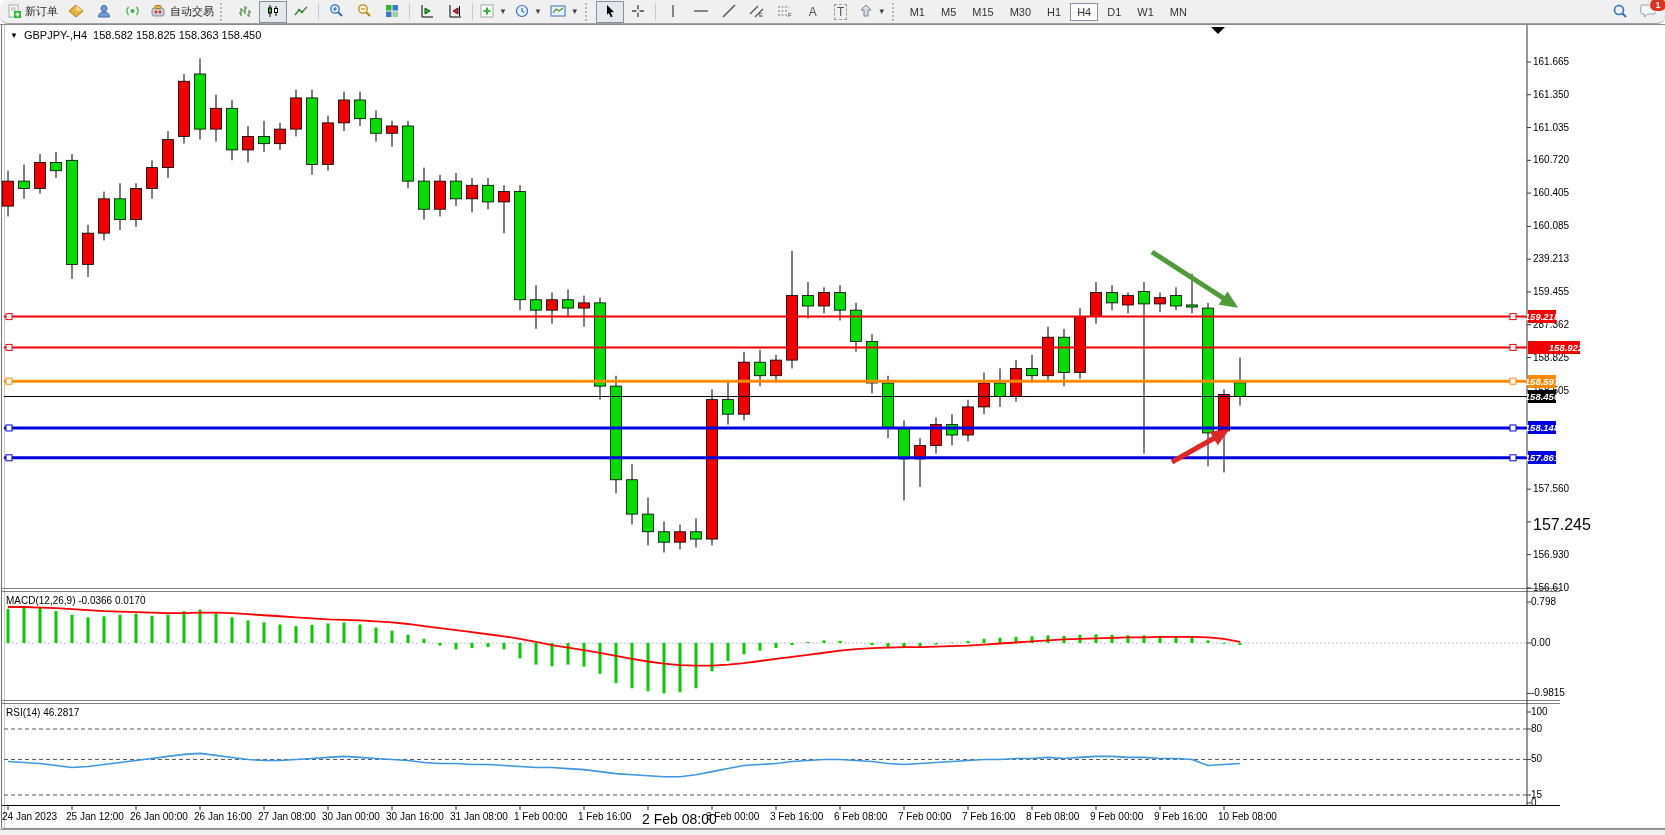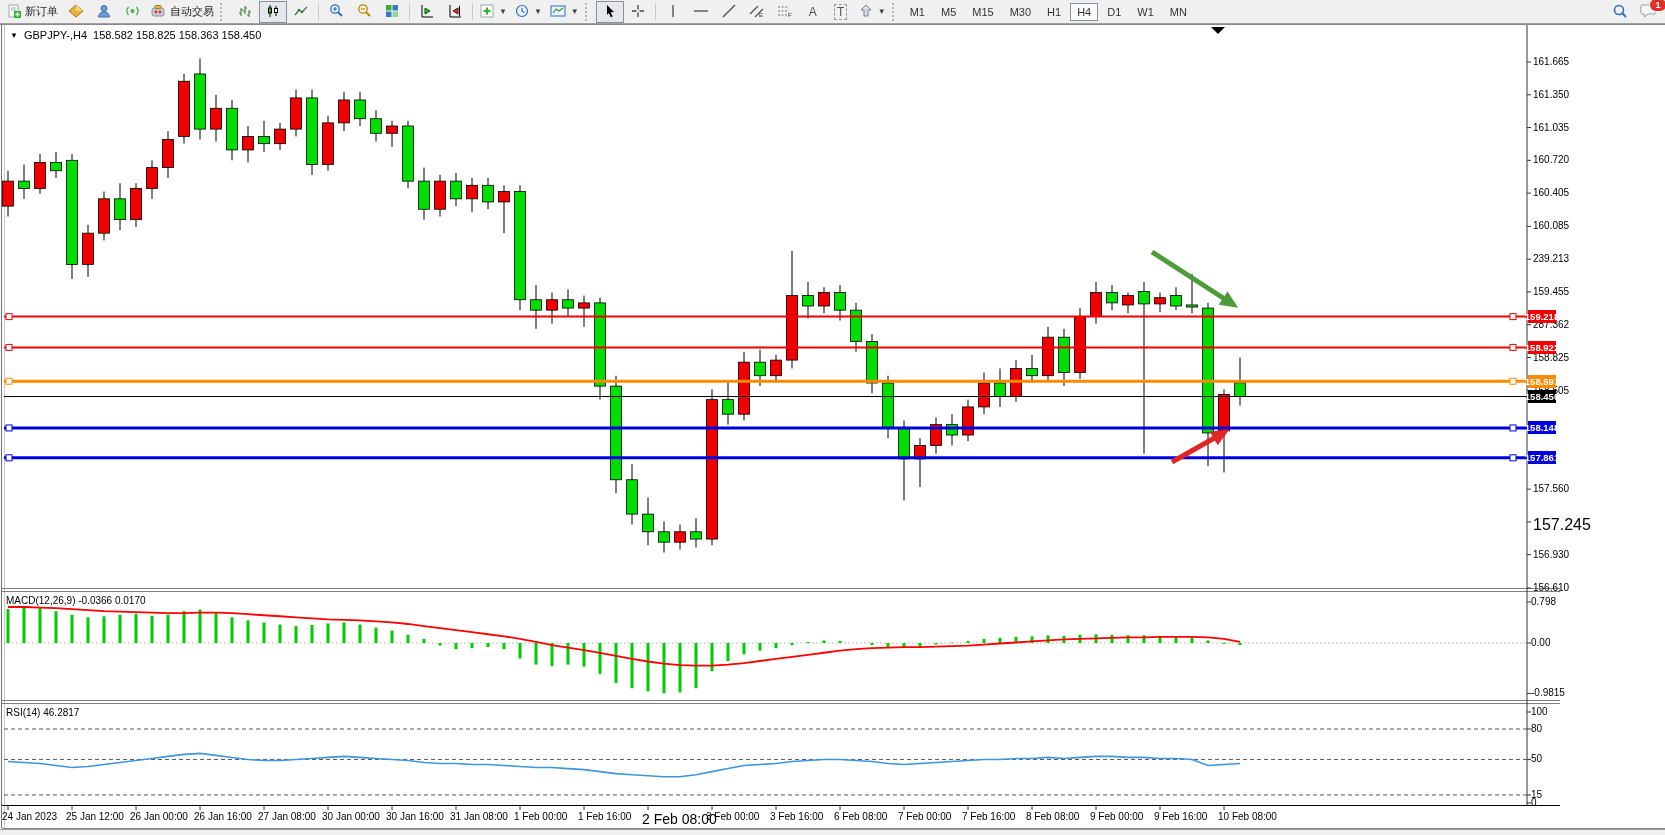--- a/index.html
+++ b/index.html
@@ -1,41 +1,41 @@
 <!DOCTYPE html>
 <html><head>
 <meta charset="utf-8">
 <style>
   html,body{margin:0;padding:0;background:#e8e8e8;font-family:"Liberation Sans",sans-serif;}
   #app{position:relative;width:1665px;height:835px;background:#ffffff;overflow:hidden;}
   
   #toolbar{position:absolute;top:0;left:0;width:1665px;height:24px;background:#f0f0f0;
            border-bottom:1px solid #a0a0a0;display:flex;align-items:center;padding:0 3px;
-           box-sizing:border-box;}
+           box-sizing:border-box;border-radius:8px;}
   .tbtn{height:20px;min-width:20px;display:flex;align-items:center;justify-content:center;
         padding:0 3px;border:1px solid transparent;gap:4px;font-size:11px;color:#222;cursor:default;}
   .tbtn.pressed{border:1px solid #8a9097;background:#e4e8ec;}
   .handle{width:5px;height:18px;border-left:2px dotted #b4b4b4;margin:0 4px 0 2px;}
   .sep{width:1px;height:17px;background:#c9c9c9;margin:0 3px;}
   .caret{font-size:8px;color:#444;margin-left:1px;}
   .tf{font-size:11px;padding:2px 6px;color:#333;border:1px solid transparent;}
   .tf.active{border:1px solid #8a9097;background:#fbfbfb;}
   .spacer{flex:1;}
   .glyph{font-size:12px;color:#555;}
   .chatwrap{position:relative;}
   .redbadge{position:absolute;top:-4px;right:-6px;min-width:12px;height:12px;border-radius:7px;
             background:#e03224;color:#fff;font-size:9px;font-weight:bold;display:flex;
             align-items:center;justify-content:center;padding:0 2px;border:1px solid #fff;}
   
   .abs{position:absolute;}
   #title{left:10px;top:29px;font-size:11px;color:#000;display:flex;gap:6px;align-items:center;}
   #title .tri{font-size:8px;}
   .indlabel{font-size:10px;color:#000;left:6px;}
   .badge{left:1528px;width:28px;height:13px;color:#fff;font-size:9.5px;font-weight:bold;
-         display:flex;align-items:center;justify-content:center;line-height:13px;}
+         display:flex;align-items:center;justify-content:center;line-height:13px;font-style:italic;}
   #bottomstrip{left:0;top:829px;width:1665px;height:6px;background:#f0f0f0;border-top:1px solid #9a9a9a;}
   svg text{font-family:"Liberation Sans",sans-serif;}
 </style>
 </head>
 <body>
 
 <div id="app">
 
   <div id="toolbar">
     <div class="tbtn">
@@ -595,21 +595,21 @@
       <div class="abs" style="left:1533px;top:581.9727499999977px;font-size:10px;color:#000;">156.610</div>
       <div class="abs" style="left:1531px;top:595.9828px;font-size:10px;color:#000;">0.798</div>
       <div class="abs" style="left:1531px;top:637px;font-size:10px;color:#000;">0.00</div>
       <div class="abs" style="left:1531px;top:687.4491px;font-size:10px;color:#000;">-0.9815</div>
       <div class="abs" style="left:1531px;top:706px;font-size:10px;color:#000;">100</div>
       <div class="abs" style="left:1531px;top:723px;font-size:10px;color:#000;">80</div>
       <div class="abs" style="left:1531px;top:753.45px;font-size:10px;color:#000;">50</div>
       <div class="abs" style="left:1531px;top:788.975px;font-size:10px;color:#000;">15</div>
       <div class="abs" style="left:1531px;top:797px;font-size:10px;color:#000;">0</div>
       <div class="abs badge" style="left: 1528px; top: 310.11px; background: rgb(240, 0, 0);">159.218</div>
-      <div class="abs badge" style="left: 1528px; top: 340.909px; background: rgb(240, 0, 0);">158.922</div>
+      <div class="abs badge" style="left: 1528px; top: 340.909px; background: rgb(240, 0, 0); padding-left: 24px;">158.922</div>
       <div class="abs badge" style="left: 1528px; top: 374.725px; background: rgb(255, 138, 0);">158.597</div>
       <div class="abs badge" style="left: 1528px; top: 390.021px; background: rgb(0, 0, 0);">158.450</div>
       <div class="abs badge" style="left: 1528px; top: 421.444px; background: rgb(0, 0, 224);">158.148</div>
       <div class="abs badge" style="left: 1528px; top: 451.306px; background: rgb(0, 0, 224);">157.861</div>
       <div class="abs" style="left:2px;top:811px;font-size:10px;color:#000;white-space:nowrap;">24 Jan 2023</div>
       <div class="abs" style="left:66px;top:811px;font-size:10px;color:#000;white-space:nowrap;">25 Jan 12:00</div>
       <div class="abs" style="left:130px;top:811px;font-size:10px;color:#000;white-space:nowrap;">26 Jan 00:00</div>
       <div class="abs" style="left:194px;top:811px;font-size:10px;color:#000;white-space:nowrap;">26 Jan 16:00</div>
       <div class="abs" style="left:258px;top:811px;font-size:10px;color:#000;white-space:nowrap;">27 Jan 08:00</div>
       <div class="abs" style="left:322px;top:811px;font-size:10px;color:#000;white-space:nowrap;">30 Jan 00:00</div>

